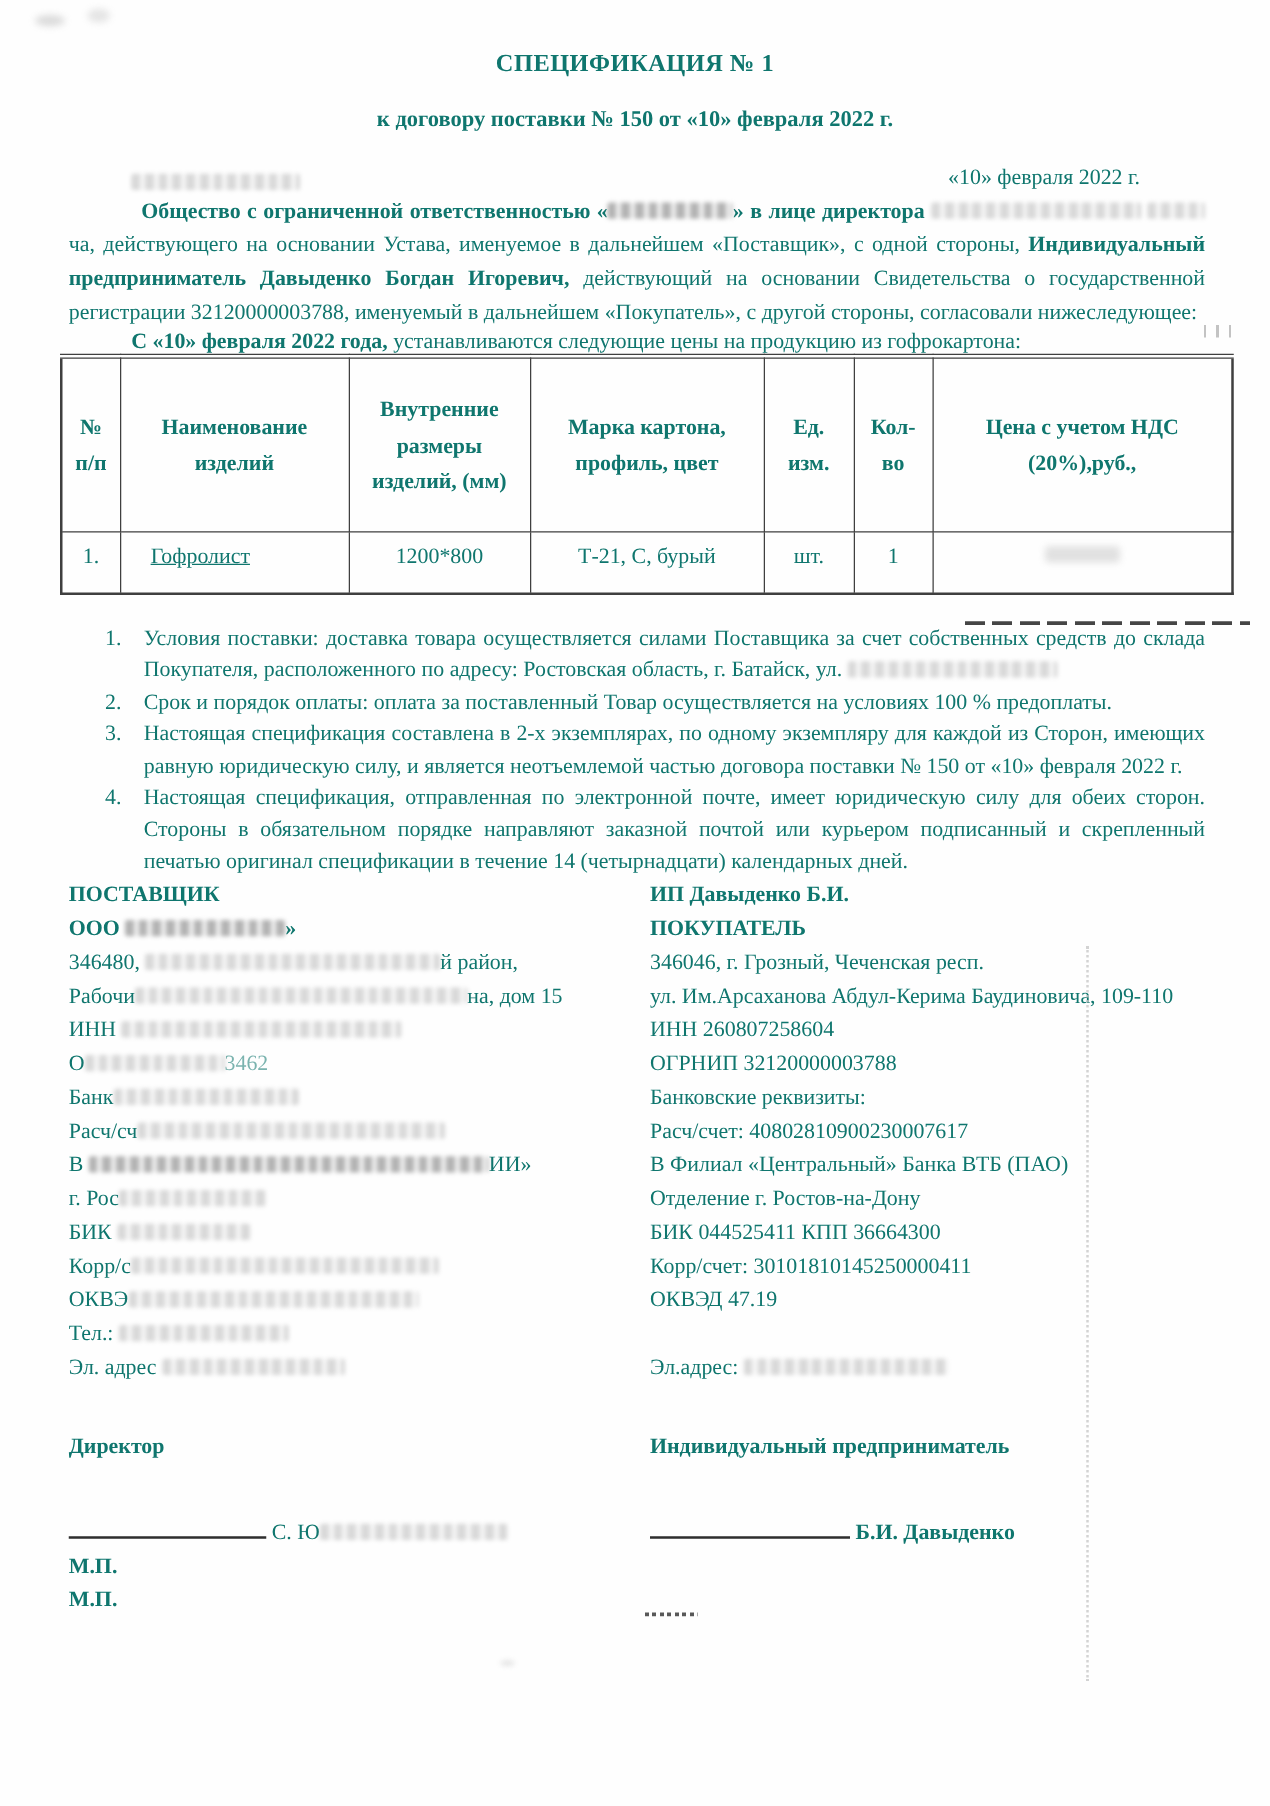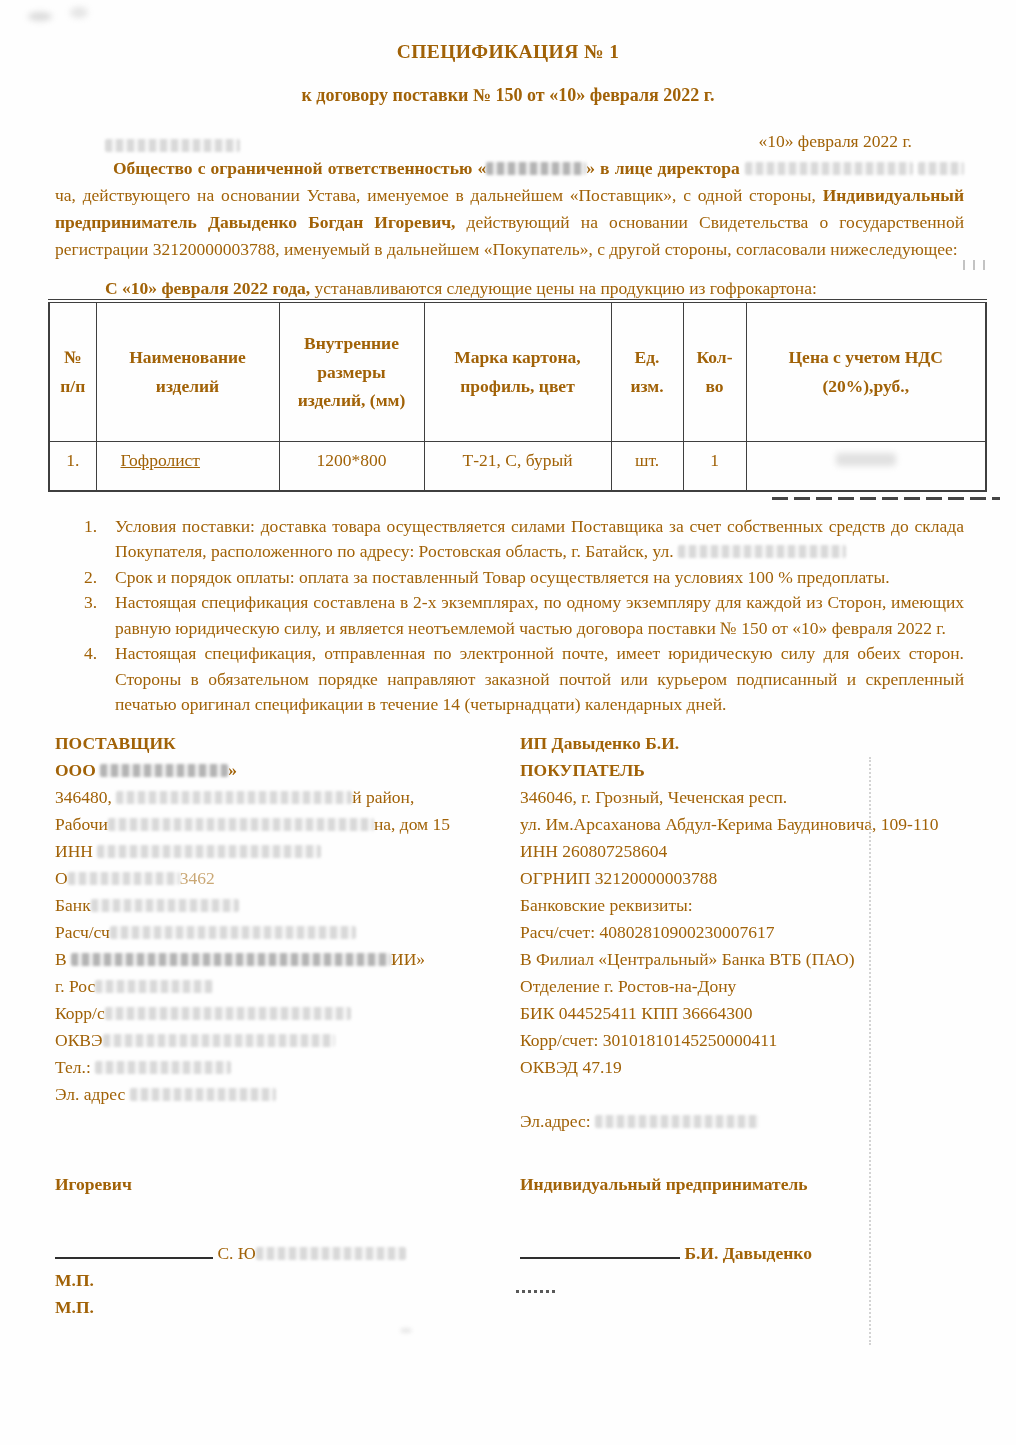--- a/index.html
+++ b/index.html
@@ -1,22 +1,22 @@
 <!DOCTYPE html>
 <html lang="ru"><head>
 <meta charset="utf-8">
 <style>
   html,body{margin:0;padding:0;background:#ffffff;}
   .page{position:relative;width:1016px;height:1445px;background:#fefefe;overflow:hidden;
-        font-family:"Liberation Serif","DejaVu Serif",serif;color:#a16207;font-size:17.5px;}
+        font-family:"Liberation Serif","DejaVu Serif",serif;color:#0f766e;font-size:17.5px;}
   .b{font-weight:700;}
   .title{padding-top:40px;text-align:center;font-size:19.5px;letter-spacing:.4px;line-height:24px;}
   .subtitle{text-align:center;font-size:18px;margin-top:20px;line-height:22px;}
   .meta-row{display:flex;justify-content:space-between;align-items:flex-end;margin:24px 104px 0 105px;height:22px;}
-  .para{margin:3px 52px 16px 55px;text-align:justify;line-height:27px;text-indent:58px;}
+  .para{margin:3px 52px 0 55px;text-align:justify;line-height:27px;text-indent:58px;}
   .intro{margin:0 55px 0 105px;line-height:19px;}
   
   .blur{display:inline-block;height:13px;border-radius:2px;vertical-align:-1px;
         background:repeating-linear-gradient(90deg,rgba(105,105,105,.5) 0 7px,rgba(150,150,150,.14) 7px 11px);
         filter:blur(1.6px);}
   .blur.faint{opacity:.5;}
   .faint-txt{opacity:.55;filter:blur(.4px);}
   
   table{border-collapse:collapse;table-layout:fixed;margin:1px 0 0 48px;width:937px;
         border:2px solid #3f3f3f;border-top:4px double #3f3f3f;}
@@ -25,21 +25,21 @@
   .thead{height:140px;}
   td{vertical-align:top;padding:7px 6px 0;height:41px;font-size:17.5px;text-align:center;line-height:22px;}
   td.cell-name{text-align:left;padding-left:24px;text-decoration:underline;}
   .price-smear{display:block;margin:4px auto 0;width:60px;height:13px;background:#8a8a8a;filter:blur(3px);opacity:.25;border-radius:3px;}
   
   .terms{margin:22px 52px 0 84px;line-height:25.5px;}
   .term{display:flex;}
   .term .num{width:31px;flex:none;}
   .term .ttext{flex:1;text-align:justify;}
   
-  .req{display:flex;margin:12px 0 0 55px;line-height:27px;}
+  .req{display:flex;margin:0 0 0 55px;line-height:27px;}
   .req .colL{width:465px;}
   .req .colR{width:480px;}
   .rline{white-space:nowrap;height:27px;}
   
   .sig-titles{display:flex;margin:38px 0 0 55px;line-height:22px;}
   .sig-titles .lt{width:465px;}
   .sig-row{display:flex;margin:46px 0 0 55px;align-items:baseline;line-height:24px;}
   .sig-row .lt{width:465px;}
   .sigline{display:inline-block;width:158px;border-bottom:2px solid #2e2e2e;height:13px;}
   .mp-row{display:flex;margin:2px 0 0 55px;line-height:27px;flex-direction:column;}
@@ -137,20 +137,21 @@
       <div class="rline b">ПОСТАВЩИК</div>
       <div class="rline"><span class="b">ООО</span> <span class="blur" style="width:128px"></span><span class="b">»</span></div>
       <div class="rline"><span>346480,</span> <span class="blur faint" style="width:236px"></span><span>й район,</span></div>
       <div class="rline"><span>Рабочи</span><span class="blur faint" style="width:266px"></span><span>на, дом 15</span></div>
       <div class="rline"><span>ИНН</span> <span class="blur faint" style="width:224px"></span></div>
       <div class="rline"><span>О</span><span class="blur faint" style="width:112px"></span><span class="faint-txt">3462</span></div>
       <div class="rline"><span>Банк</span><span class="blur faint" style="width:148px"></span></div>
       <div class="rline"><span>Расч/сч</span><span class="blur faint" style="width:246px"></span></div>
       <div class="rline"><span>В</span> <span class="blur" style="width:320px"></span><span>ИИ»</span></div>
       <div class="rline"><span>г. Рос</span><span class="blur faint" style="width:118px"></span></div>
+      <div class="rline"><span>БИК</span> <span class="blur faint" style="width:106px"></span></div>
       <div class="rline"><span>Корр/с</span><span class="blur faint" style="width:246px"></span></div>
       <div class="rline"><span>ОКВЭ</span><span class="blur faint" style="width:232px"></span></div>
       <div class="rline"><span>Тел.:</span> <span class="blur faint" style="width:136px"></span></div>
       <div class="rline"><span>Эл. адрес</span> <span class="blur faint" style="width:146px"></span></div>
     </div>
     <div class="colR">
       <div class="rline b">ИП Давыденко Б.И.</div>
       <div class="rline b">ПОКУПАТЕЛЬ</div>
       <div class="rline">346046, г. Грозный, Чеченская респ.</div>
       <div class="rline">ул. Им.Арсаханова Абдул-Керима Баудиновича, 109-110</div>
@@ -162,21 +163,21 @@
       <div class="rline">Отделение г. Ростов-на-Дону</div>
       <div class="rline">БИК 044525411 КПП 36664300</div>
       <div class="rline">Корр/счет:  30101810145250000411</div>
       <div class="rline">ОКВЭД 47.19</div>
       <div class="rline"></div>
       <div class="rline"><span>Эл.адрес:</span> <span class="blur faint" style="width:164px"></span></div>
     </div>
   </div>
 
   <div class="sig-titles">
-    <span class="lt b">Игоревич</span>
+    <span class="lt b">Директор</span>
     <span class="b">Индивидуальный предприниматель</span>
   </div>
   <div class="sig-row">
     <span class="lt"><span class="sigline"></span> <span>С. Ю</span><span class="blur faint" style="width:150px"></span></span>
     <span><span class="sigline" style="width:160px"></span> <span class="b">Б.И. Давыденко</span></span>
   </div>
   <div class="mp-row">
     <span class="lt b">М.П.</span>
     <span class="b">М.П.</span>
   </div>

